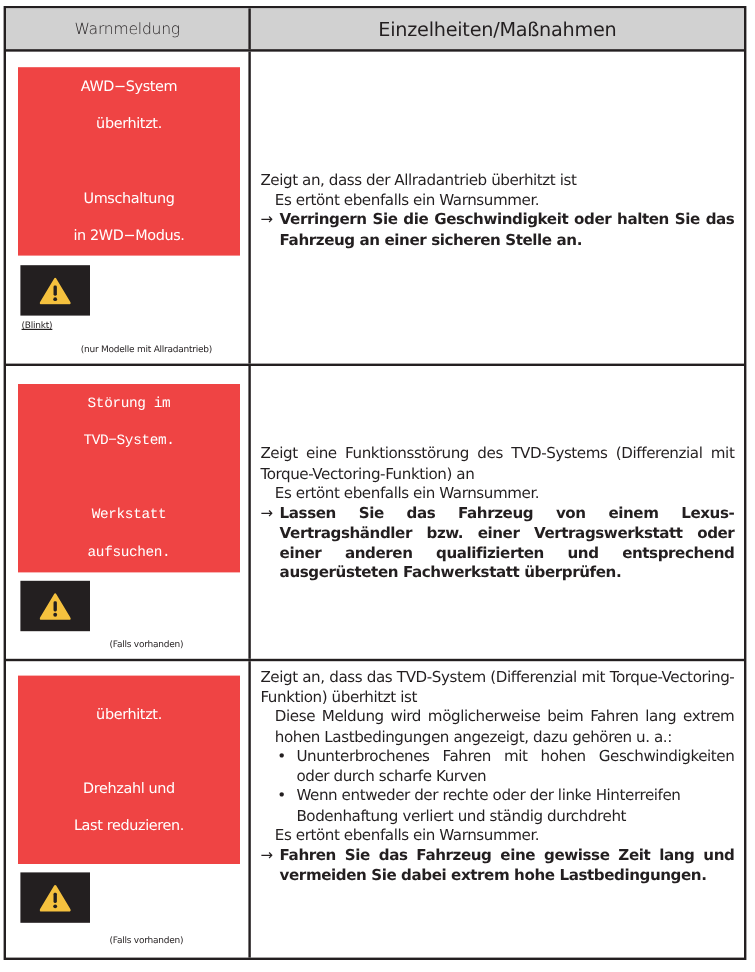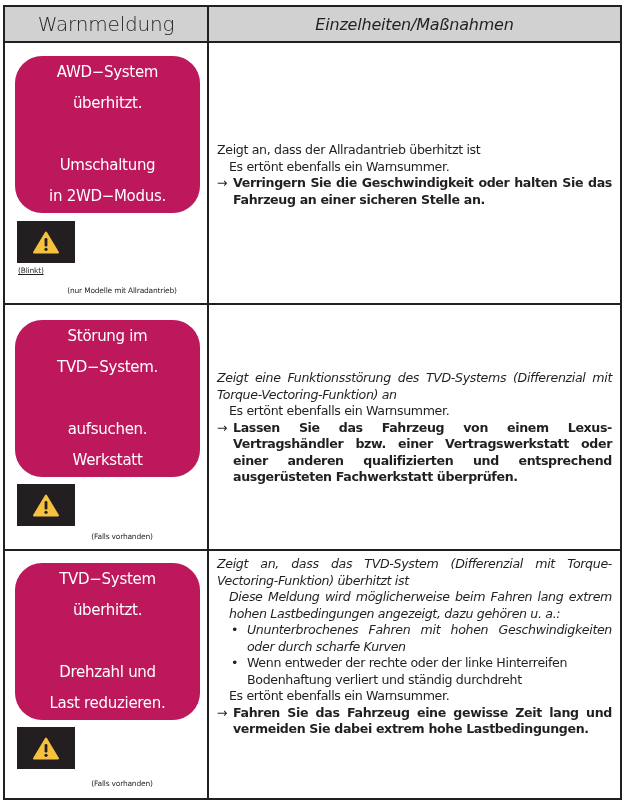--- a/index.html
+++ b/index.html
@@ -5,48 +5,48 @@
   html, body { margin:0; padding:0; background:#ffffff; }
   body { width:629px; height:810px; position:relative; overflow:hidden;
          font-family:"DejaVu Sans", sans-serif; color:#231f20; }
   .tbl { position:absolute; left:3px; top:5px; width:619px; height:795px;
          border:2px solid #231f20; box-sizing:border-box; }
   .hdr { position:absolute; left:0; top:0; width:100%; height:36px; background:#d1d1d1;
          border-bottom:2px solid #231f20; box-sizing:border-box; }
   .hdr .c1 { position:absolute; left:0; top:0; width:204px; height:34px;
              border-right:2px solid #231f20; box-sizing:border-box;
              display:flex; align-items:center; justify-content:center;
-             font-size:20px; font-weight:300; letter-spacing:-0.2px; }
+             font-size:13px; font-weight:300; letter-spacing:-0.2px; }
   .hdr .c2 { position:absolute; left:204px; top:0; right:0; height:34px;
              display:flex; align-items:center; justify-content:center;
-             font-size:16px; letter-spacing:-0.2px;font-style:italic; }
+             font-size:16px; letter-spacing:-0.2px; }
   .row { position:absolute; left:0; width:100%; border-bottom:2px solid #231f20; box-sizing:border-box; }
   .row.last { border-bottom:none; }
   .lc { position:absolute; left:0; top:0; bottom:0; width:204px;
         border-right:2px solid #231f20; box-sizing:border-box; }
   .rc { position:absolute; left:204px; top:0; right:0; bottom:0;
         padding:0 8px 0 8px; box-sizing:border-box; display:flex; flex-direction:column; justify-content:center;
         font-size:12.6px; line-height:16.5px; letter-spacing:-0.35px; }
-  .panel { position:absolute; left:10px; width:185px; background:#be185d; color:#fff;
+  .panel { position:absolute; left:10px; width:185px; background:#ef4444; color:#fff;
            display:flex; flex-direction:column; align-items:center; justify-content:center;
-           font-size:15px; line-height:31px; letter-spacing:-0.3px; text-align:center;border-radius:27px; }
+           font-size:12px; line-height:31px; letter-spacing:-0.3px; text-align:center; }
   .panel .gap { height:31px; }
   .warn { position:absolute; left:12px; width:58px; height:42px; background:#231f20;
           display:flex; align-items:center; justify-content:center; }
   .note { position:absolute; left:16px; width:202px; text-align:center; font-size:7.5px; letter-spacing:-0.2px; }
   .note.left { left:13px; width:auto; text-align:left;text-decoration:underline; }
   .p { margin:0; }
   .ind { padding-left:12px; }
   .arrowline { display:flex; }
   .arrowline .ar { width:16px; flex:none; font-weight:normal; }
   .arrowline .tx { flex:1; font-weight:bold; text-align:justify; }
   .bul { display:flex; padding-left:12px; }
   .bul .dot { width:16px; flex:none; padding-left:2px; }
   .bul .tx { flex:1; }
-  .just { text-align:justify;font-style:italic; }
+  .just { text-align:justify; }
 </style>
 </head>
 <body>
 
 <div class="tbl">
 
   <div class="hdr">
     <div class="c1">Warnmeldung</div>
     <div class="c2">Einzelheiten/Maßnahmen</div>
   </div>
@@ -75,26 +75,26 @@
       <p class="p ind">Es ertönt ebenfalls ein Warnsummer.</p>
       <div class="arrowline">
         <span class="ar">→</span>
         <span class="tx">Verringern Sie die Geschwindigkeit oder halten Sie das Fahrzeug an einer sicheren Stelle an.</span>
       </div>
     </div>
   </div>
 
   <div class="row" style="top:298px;height:246px;">
     <div class="lc">
-      <div class="panel" style="top:15px;height:157px;">
+      <div class="panel" style="top:15px;height:157px;font-family:Liberation Mono, monospace;">
         <div>Störung im</div>
         <div>TVD−System.</div>
         <div class="gap"></div>
+        <div>Werkstatt</div>
         <div>aufsuchen.</div>
-        <div>Werkstatt</div>
       </div>
       <div class="warn" style="top:179px;">
         <svg width="26" height="23" viewBox="0 0 26 23">
           <path d="M13 1.5 L25 21.5 L1 21.5 Z" fill="#f5c13e" stroke="#f5c13e" stroke-width="2" stroke-linejoin="round"></path>
           <rect x="11.6" y="7" width="2.8" height="8.5" rx="1.2" fill="#231f20"></rect>
           <circle cx="13" cy="18.3" r="1.6" fill="#231f20"></circle>
         </svg>
       </div>
       <div class="note" style="top:227px;">(Falls vorhanden)</div>
     </div>
@@ -104,21 +104,20 @@
       <div class="arrowline">
         <span class="ar">→</span>
         <span class="tx">Lassen Sie das Fahrzeug von einem Lexus-Vertragshändler bzw. einer Vertragswerkstatt oder einer anderen qualifizierten und entsprechend ausgerüsteten Fachwerkstatt überprüfen.</span>
       </div>
     </div>
   </div>
 
   <div class="row last" style="top:544px;height:247px;">
     <div class="lc">
       <div class="panel" style="top:12px;height:157px;">
-        <div>TVD−System</div>
         <div>überhitzt.</div>
         <div class="gap"></div>
         <div>Drehzahl und</div>
         <div>Last reduzieren.</div>
       </div>
       <div class="warn" style="top:176px;">
         <svg width="26" height="23" viewBox="0 0 26 23">
           <path d="M13 1.5 L25 21.5 L1 21.5 Z" fill="#f5c13e" stroke="#f5c13e" stroke-width="2" stroke-linejoin="round"></path>
           <rect x="11.6" y="7" width="2.8" height="8.5" rx="1.2" fill="#231f20"></rect>
           <circle cx="13" cy="18.3" r="1.6" fill="#231f20"></circle>

